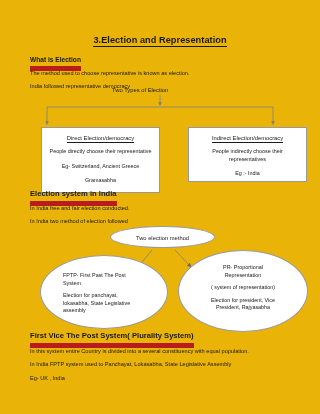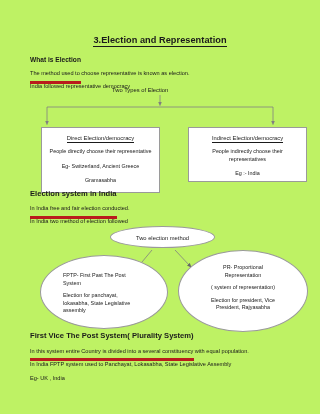--- a/index.html
+++ b/index.html
@@ -13,21 +13,21 @@
     position: relative;
     overflow: hidden;
     font-family: "Liberation Sans", sans-serif;
     color: #1a1a1a;
     -webkit-font-smoothing: antialiased;
   }
   .page {
     position: absolute;
     left: 0; top: 0;
     width: 320px; height: 414px;
-    background: #bef264;
+    background: #eab308;
   }
   .doc-title {
     position: absolute;
     left: 0; top: 35px;
     width: 320px;
     text-align: center;
     font-size: 9.2px;
     font-weight: 700;
     letter-spacing: 0.05px;
   }
@@ -35,22 +35,22 @@
     border-bottom: 1px solid #1a1a1a;
     padding-bottom: 0.5px;
   }
   .head2 {
     position: absolute;
     left: 30px;
     font-size: 6.6px;
     font-weight: 700;
   }
   .head2 span {
-    border-bottom: 3px solid #b91c1c;
-    padding-bottom: 18px;
+    border-bottom: 5px solid #b91c1c;
+    padding-bottom: 3px;
   }
   .head2.big {
     font-size: 7.6px;
   }
   .para {
     position: absolute;
     left: 30px;
     font-size: 5.6px;
     line-height: 7px;
     white-space: nowrap;

